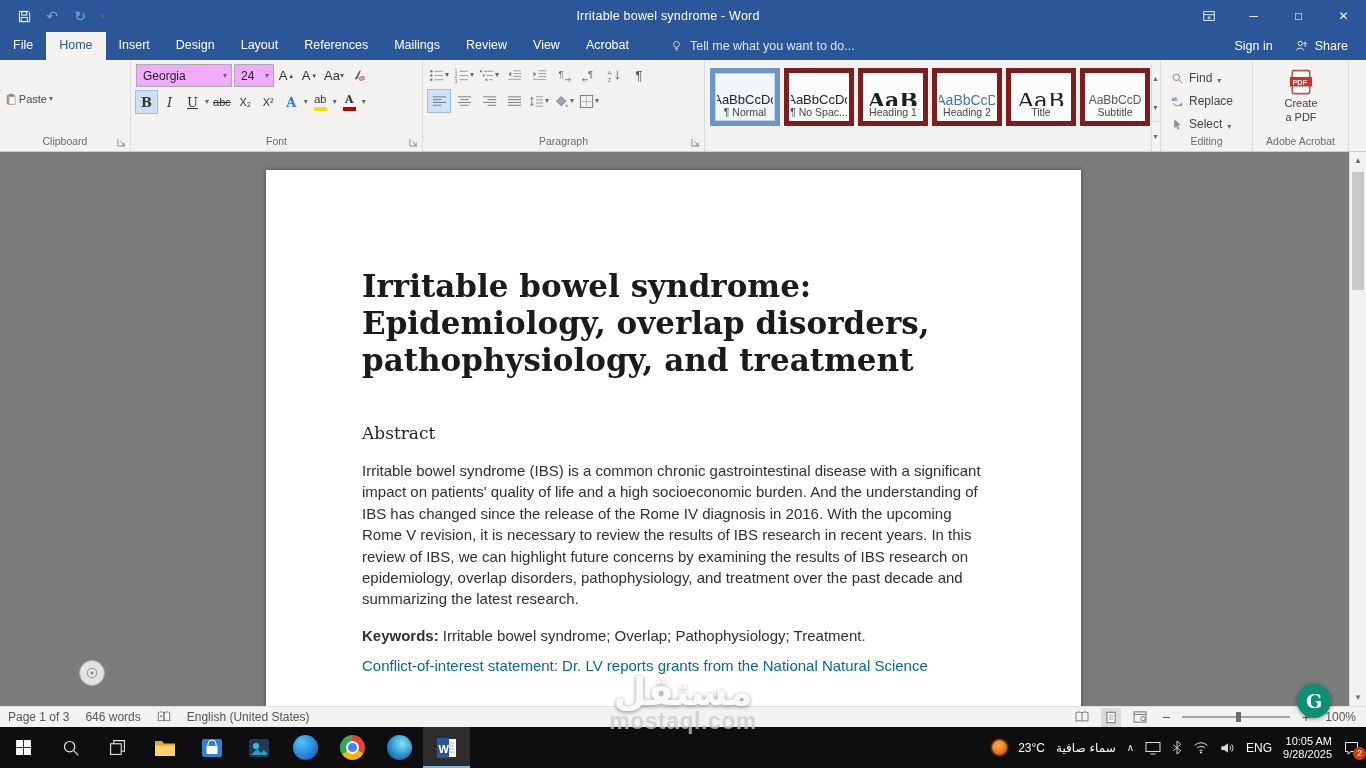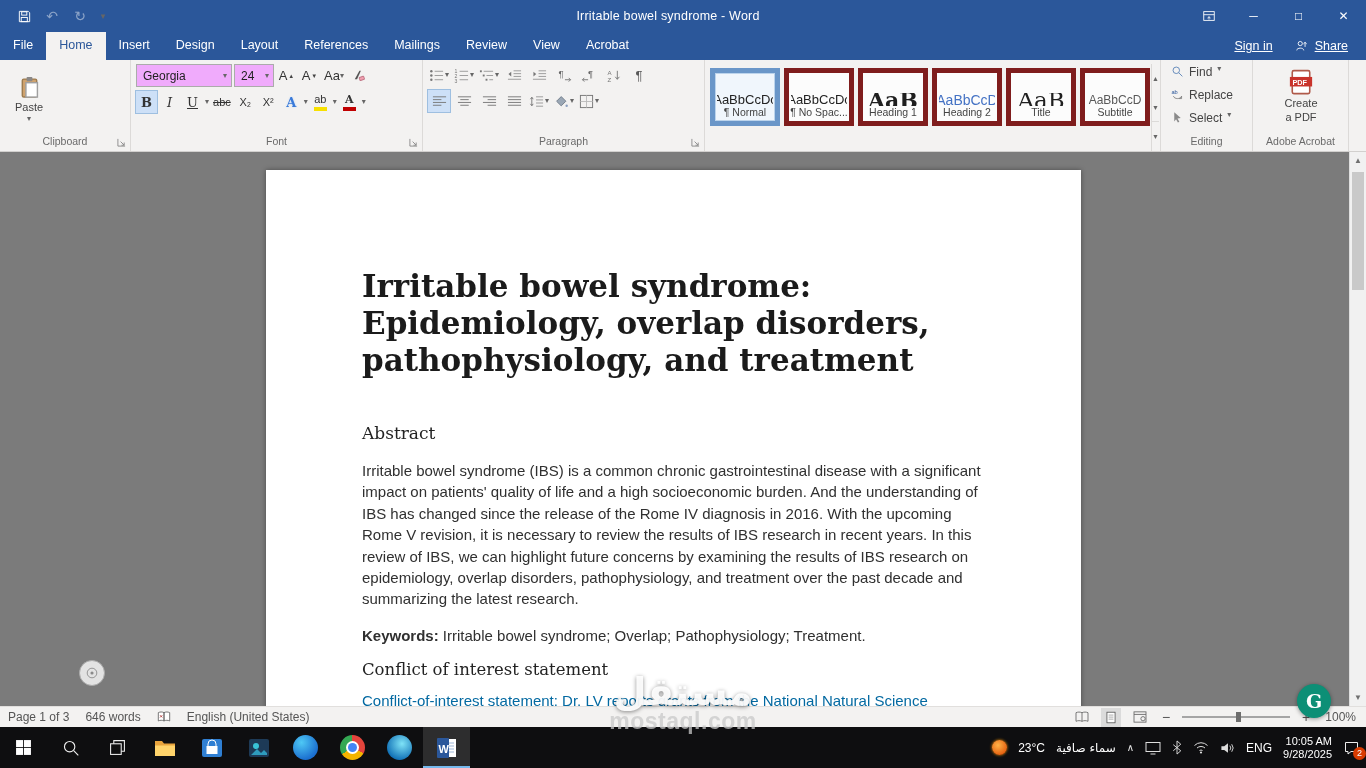--- a/index.html
+++ b/index.html
@@ -16,33 +16,33 @@
   .qbtn.caret { font-size:9px; width:18px; }
   .tb-title { flex:1; text-align:center; font-size:12.5px; letter-spacing:.2px; }
   .winctl { display:flex; }
   .wbtn { width:45px; height:32px; display:flex; align-items:center; justify-content:center; font-size:12px; }
 
   
   .tabbar { height:28px; background:#2b579a; display:flex; align-items:stretch; color:#fff; font-size:12.5px; }
   .tab { padding:6px 13px 0; cursor:default; }
   .tab.active { background:#f3f2f1; color:#2b579a; }
   .tellme { display:flex; align-items:center; gap:7px; padding:0 14px; color:rgba(255,255,255,.85); margin-left:14px; }
-  .tabbar-right { margin-left:auto; display:flex; align-items:center; gap:22px; padding-right:18px;text-decoration:underline; }
+  .tabbar-right { margin-left:auto; display:flex; align-items:center; gap:22px; padding-right:18px; }
   .share { display:flex; align-items:center; gap:6px; }
 
   
   .ribbon { height:92px; background:#f3f2f1; border-bottom:1px solid #d2d0ce; display:flex; }
   .rgroup { border-right:1px solid #dcdad8; display:flex; flex-direction:column; flex:0 0 auto; }
   .rg-body { flex:1; padding:4px 4px 0 5px; }
   .rg-label { height:17px; font-size:10.5px; color:#6a6a6a; text-align:center; position:relative; line-height:15px; }
   .dlgl { position:absolute; right:3px; bottom:3px; width:10px; height:10px; }
   .caret { font-size:8px; color:#666; line-height:1; }
 
   .clip { display:flex; gap:4px; }
-  .paste { width:48px; display:flex; flex-direction:column; align-items:center; justify-content:center; gap:2px; font-size:11px; color:#444; }
+  .paste { width:48px; display:flex; align-items:center; justify-content:center; gap:2px; font-size:11px; color:#444; }
   .clipcol { display:flex; flex-direction:column; gap:4px; padding-top:3px; }
   .mini { display:flex; align-items:center; gap:5px; font-size:11px; color:#444; height:19px; white-space:nowrap; }
 
   .frow { display:flex; align-items:center; gap:2px; }
   .frow2 { margin-top:4px; }
   .combo { background:#f0abfc; border:1px solid #ababab; height:23px; display:flex; align-items:center; font-size:12px; color:#222; padding-left:6px; }
   .combo .caret { margin-left:auto; padding:0 4px; }
   .fbtn { min-width:21px; height:22px; display:flex; align-items:center; justify-content:center; font-size:13px; color:#333; padding:0 2px; position:relative; }
   .fbtn.active { background:#cde0f7; outline:1px solid #9ebfe0; }
   .fserif { font-family:"DejaVu Serif",serif; }
@@ -65,21 +65,21 @@
   .s-normal { font-size:13px; color:#222; }
   .s-h1 { font-family:"DejaVu Serif",serif; font-size:22px; font-weight:bold; color:#1f1f1f; }
   .s-h2 { font-size:14px; color:#4472c4; }
   .s-title { font-family:"DejaVu Serif",serif; font-size:23px; color:#1f1f1f; }
   .s-sub { font-size:12px; color:#595959; }
   .galarrows { width:15px; display:flex; flex-direction:column; border-left:1px solid #dcdad8; margin-left:1px; }
   .galarrows span { flex:1; display:flex; align-items:center; justify-content:center; font-size:7px; color:#666; }
   .galarrows .more { border-top:1px solid #dcdad8; }
 
   .editcol { display:flex; flex-direction:column; gap:3px; padding-top:5px; }
-  .editrow { display:flex; align-items:flex-start; gap:5px; font-size:12px; color:#444; height:20px; padding-left:5px; }
+  .editrow { display:flex; align-items:flex-end; gap:5px; font-size:12px; color:#444; height:20px; padding-left:5px; }
 
   .pdfbtn { width:78px; display:flex; flex-direction:column; align-items:center; font-size:11px; color:#444; padding-top:5px; line-height:14px; }
 
   
   .docarea { position:absolute; top:152px; left:0; width:1366px; height:554px; background:#7b7b7b; overflow:hidden; }
   .page { position:absolute; left:266px; top:18px; width:815px; height:1200px; background:#fff; box-shadow:0 0 5px rgba(0,0,0,.4); padding:98px 96px 0; }
   .doc-title { font-family:"DejaVu Serif","Liberation Serif",serif; font-weight:bold; font-size:31px; line-height:37px; color:#1b1b1b; max-width:606px; }
   .abstract-h { margin-top:44px; font-family:"DejaVu Serif",serif; font-size:17px; color:#232323; }
   .bodytext { margin-top:17px; font-size:15px; line-height:21.4px; color:#303030; width:620px; }
   .keywords { margin-top:17px; font-size:15px; color:#303030; }
@@ -172,20 +172,29 @@
     <span class="tab">File</span>
     <span class="tab active">Home</span>
     <span class="tab">Insert</span>
     <span class="tab">Design</span>
     <span class="tab">Layout</span>
     <span class="tab">References</span>
     <span class="tab">Mailings</span>
     <span class="tab">Review</span>
     <span class="tab">View</span>
     <span class="tab">Acrobat</span>
+    <span class="tellme">
+      <span>
+        <svg width="13" height="14" viewBox="0 0 16 16">
+            <circle cx="8" cy="6" r="3.6" stroke="#ffe9a0" fill="none"></circle>
+            <path d="M6.4 11h3.2M6.9 13h2.2" stroke="#fff"></path>
+          </svg>
+      </span>
+      <span>Tell me what you want to do...</span>
+    </span>
     <div class="tabbar-right">
       <span>Sign in</span>
       <span class="share">
         <span>
           <svg width="14" height="14" viewBox="0 0 16 16">
               <circle cx="6" cy="5.2" r="2.4" stroke="#fff" fill="none"></circle>
               <path d="M2 13c0-3.4 8-3.4 8 0" stroke="#fff" fill="none"></path>
               <path d="M11.5 9V3.8M9.6 5.6l1.9-1.8 1.9 1.8" stroke="#fff" fill="none"></path>
             </svg>
         </span>
@@ -485,21 +494,20 @@
 
     <div style="flex:1"></div>
   </div>
 
   <div class="docarea">
     <div class="page">
       <h1 class="doc-title">Irritable bowel syndrome: Epidemiology, overlap disorders, pathophysiology, and treatment</h1>
       <p class="abstract-h">Abstract</p>
       <p class="bodytext">Irritable bowel syndrome (IBS) is a common chronic gastrointestinal disease with a significant impact on patients' quality of life and a high socioeconomic burden. And the understanding of IBS has changed since the release of the Rome IV diagnosis in 2016. With the upcoming Rome V revision, it is necessary to review the results of IBS research in recent years. In this review of IBS, we can highlight future concerns by examining the results of IBS research on epidemiology, overlap disorders, pathophysiology, and treatment over the past decade and summarizing the latest research.</p>
       <p class="keywords"><b>Keywords:</b><span> Irritable bowel syndrome; Overlap; Pathophysiology; Treatment.</span></p>
-      <p class="conflict-h">Conflict of interest statement</p>
       <p class="conflict-t">Conflict-of-interest statement: Dr. LV reports grants from the National Natural Science</p>
     </div>
 
     <div class="vscroll">
       <div class="varrow">▲</div>
       <div class="vthumb"></div>
       <div class="varrow down">▼</div>
     </div>
 
     <div class="floatwidget">

